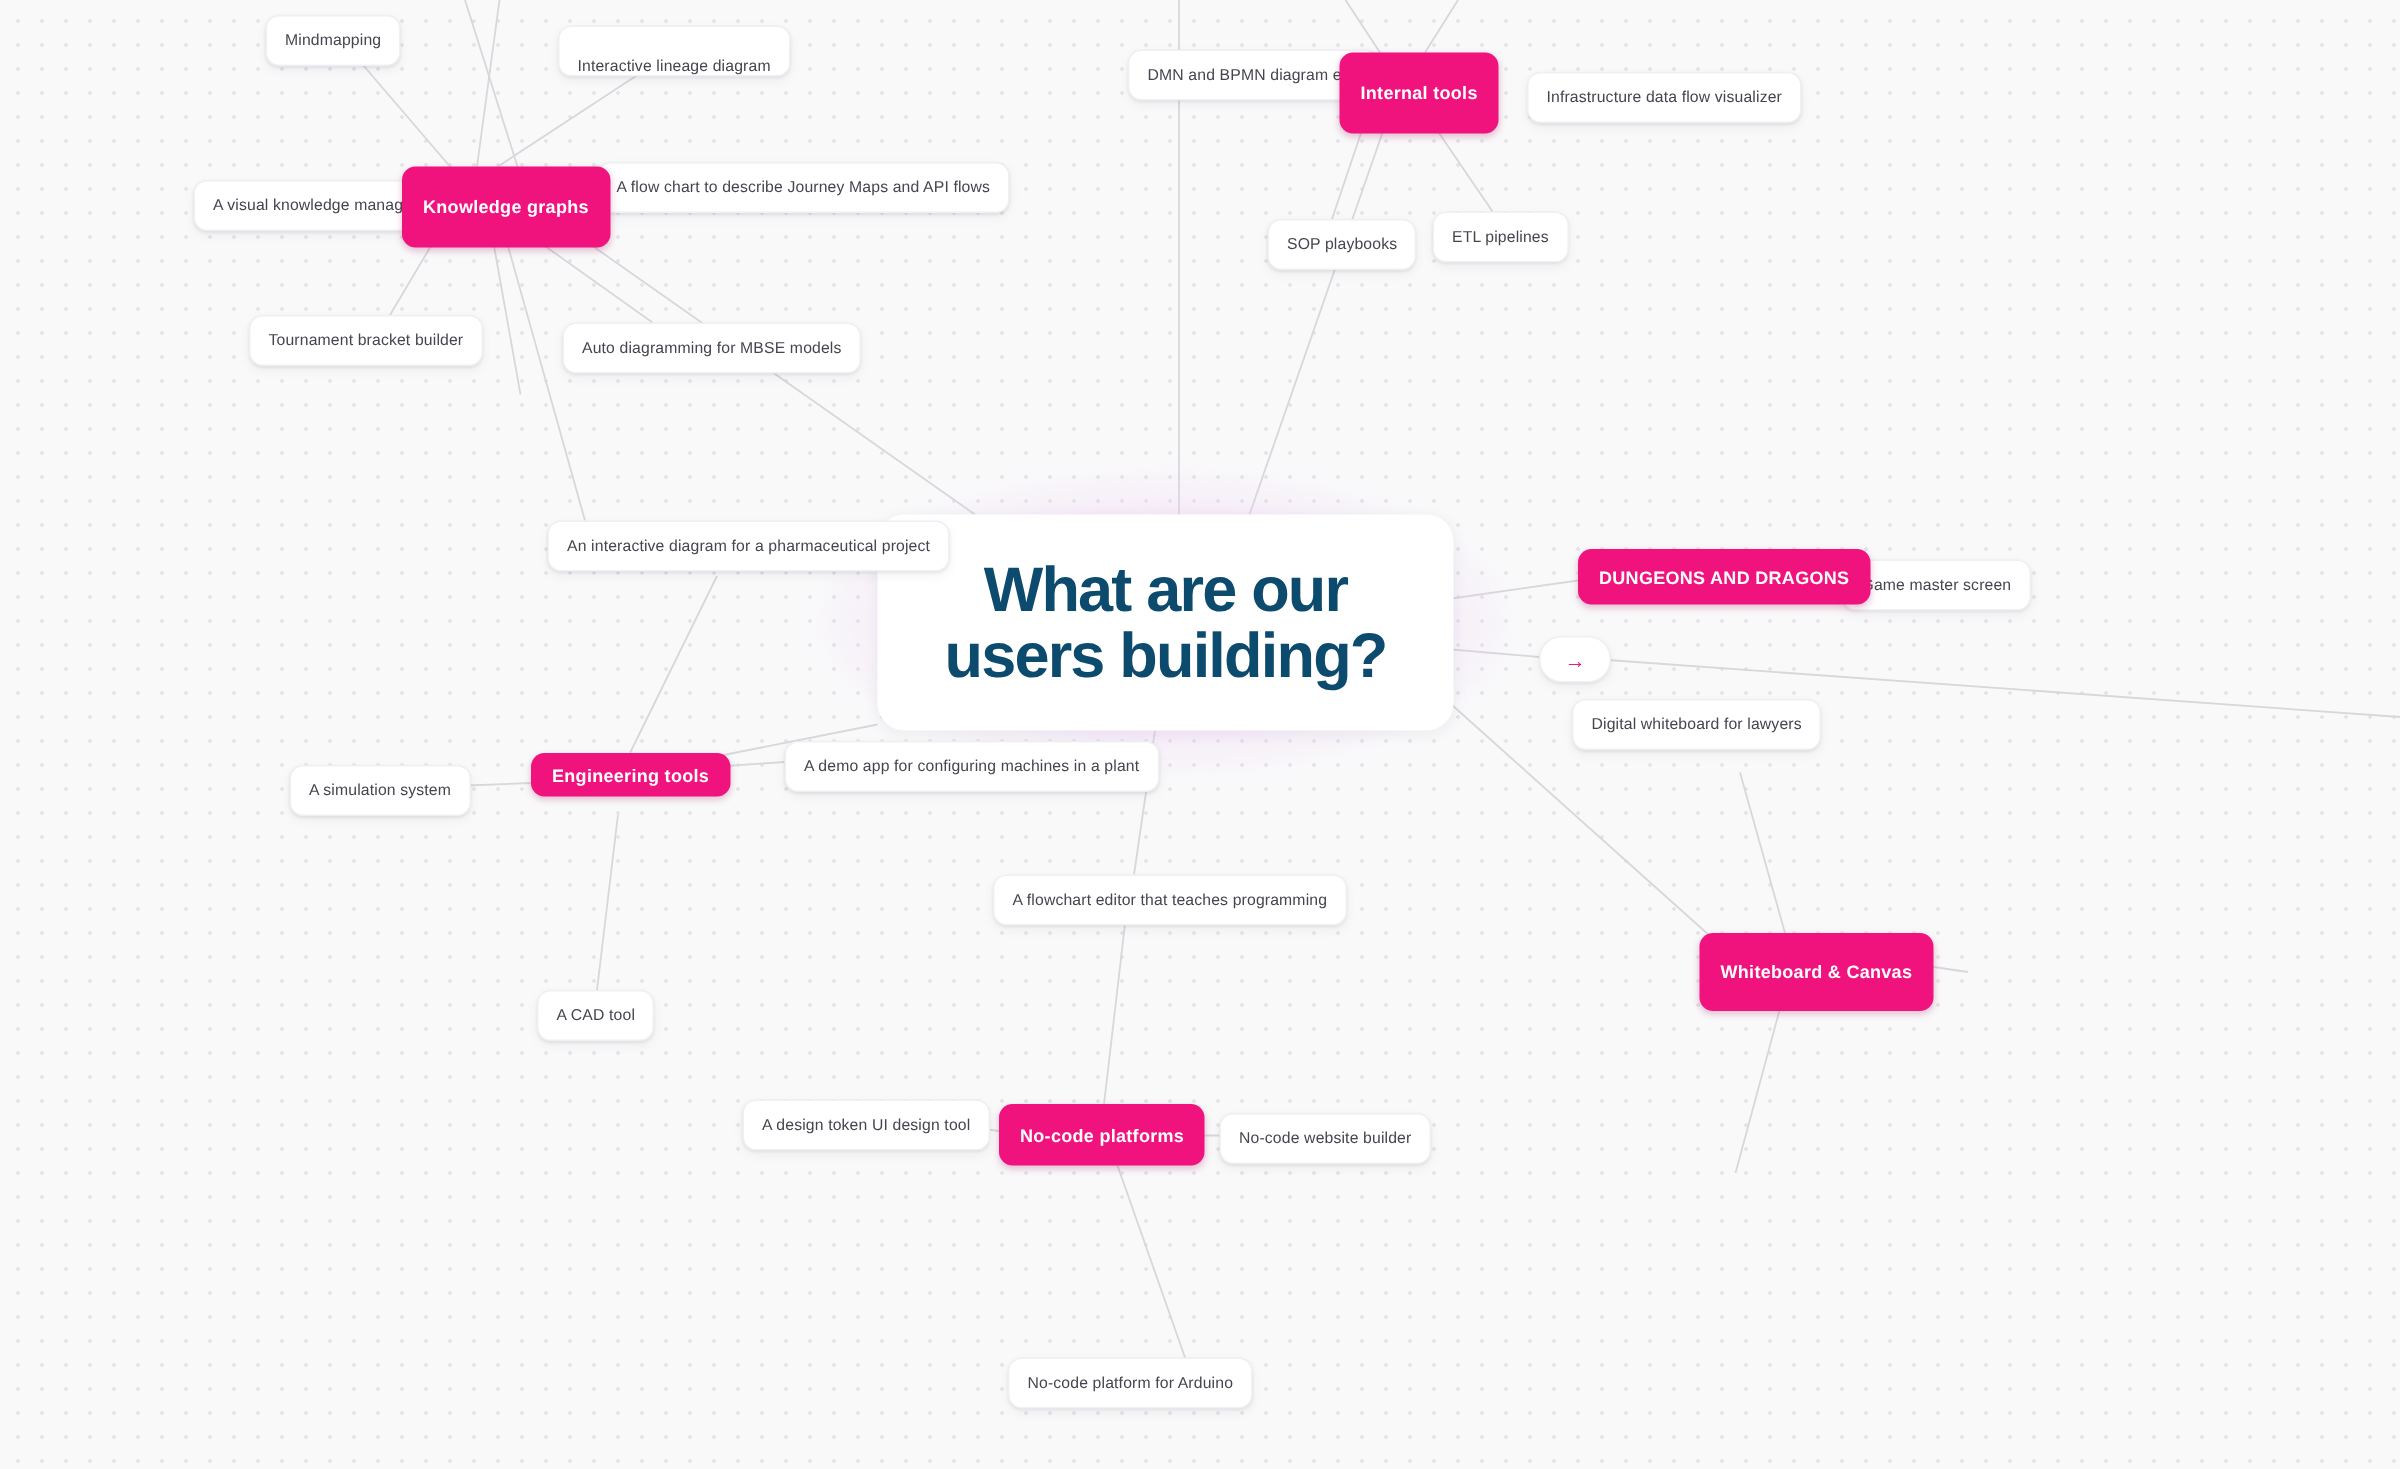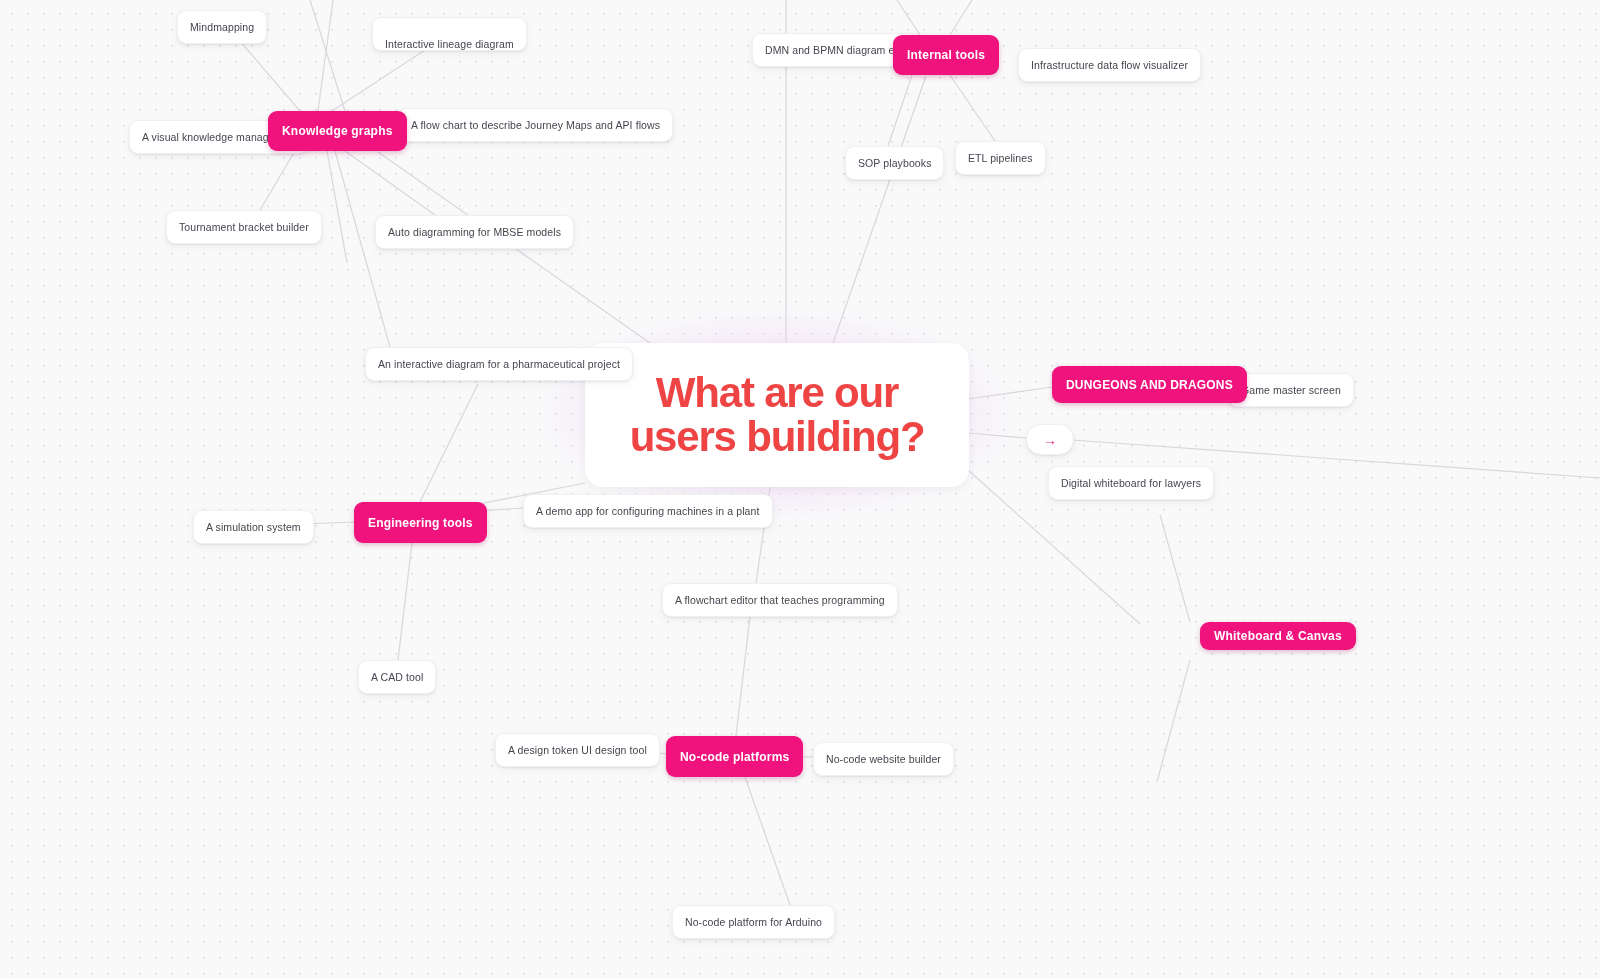--- a/index.html
+++ b/index.html
@@ -30,21 +30,21 @@
     white-space:nowrap;
     color:#45454f;
     font-size:10.5px;
     letter-spacing:.1px;
   }
   .node{
     position:absolute;z-index:4;
     background:#f0137e;
     border-radius:9px;
     box-shadow:0 2px 5px rgba(160,10,80,.25);
-    height:40px;
+    height:54px;
     display:flex;align-items:center;justify-content:center;
     padding:0 14px;
     white-space:nowrap;
     color:#ffffff;
     font-size:12px;font-weight:bold;
     letter-spacing:.2px;
   }
   .pill{
     position:absolute;z-index:3;
     background:#ffffff;
@@ -65,21 +65,21 @@
   .center-card{
     position:absolute;z-index:2;
     left:585px;top:343px;width:384px;height:144px;
     background:#ffffff;
     border-radius:18px;
     box-shadow:0 2px 10px rgba(40,30,60,.06);
     display:flex;flex-direction:column;align-items:center;justify-content:center;
   }
   .center-title{
     text-align:center;
-    color:#ef4444;
+    color:#0c4a6e;
     font-size:42px;font-weight:bold;
     letter-spacing:-1.2px;
     line-height:1.04;
   }
   
   .card.clipped{overflow:hidden;}
 </style>
 </head>
 <body>
 
@@ -204,23 +204,23 @@
 
   <div class="node" style="left:268px;top:111px;">
       <span>Knowledge graphs</span>
     </div>
   <div class="node" style="left:893px;top:35px;">
       <span>Internal tools</span>
     </div>
   <div class="node" style="left:1052px;top:366px;height:37px;font-size:12px;">
       <span>DUNGEONS AND DRAGONS</span>
     </div>
-  <div class="node" style="left:354px;top:502px;height:41px;">
+  <div class="node" style="left:354px;top:502px;height:29px;">
       <span>Engineering tools</span>
     </div>
-  <div class="node" style="left:1200px;top:622px;height:28px;">
+  <div class="node" style="left:1133px;top:622px;height:52px;">
       <span>Whiteboard &amp; Canvas</span>
     </div>
   <div class="node" style="left:666px;top:736px;height:41px;">
       <span>No-code platforms</span>
     </div>
 
 </div>
 
 </body></html>

